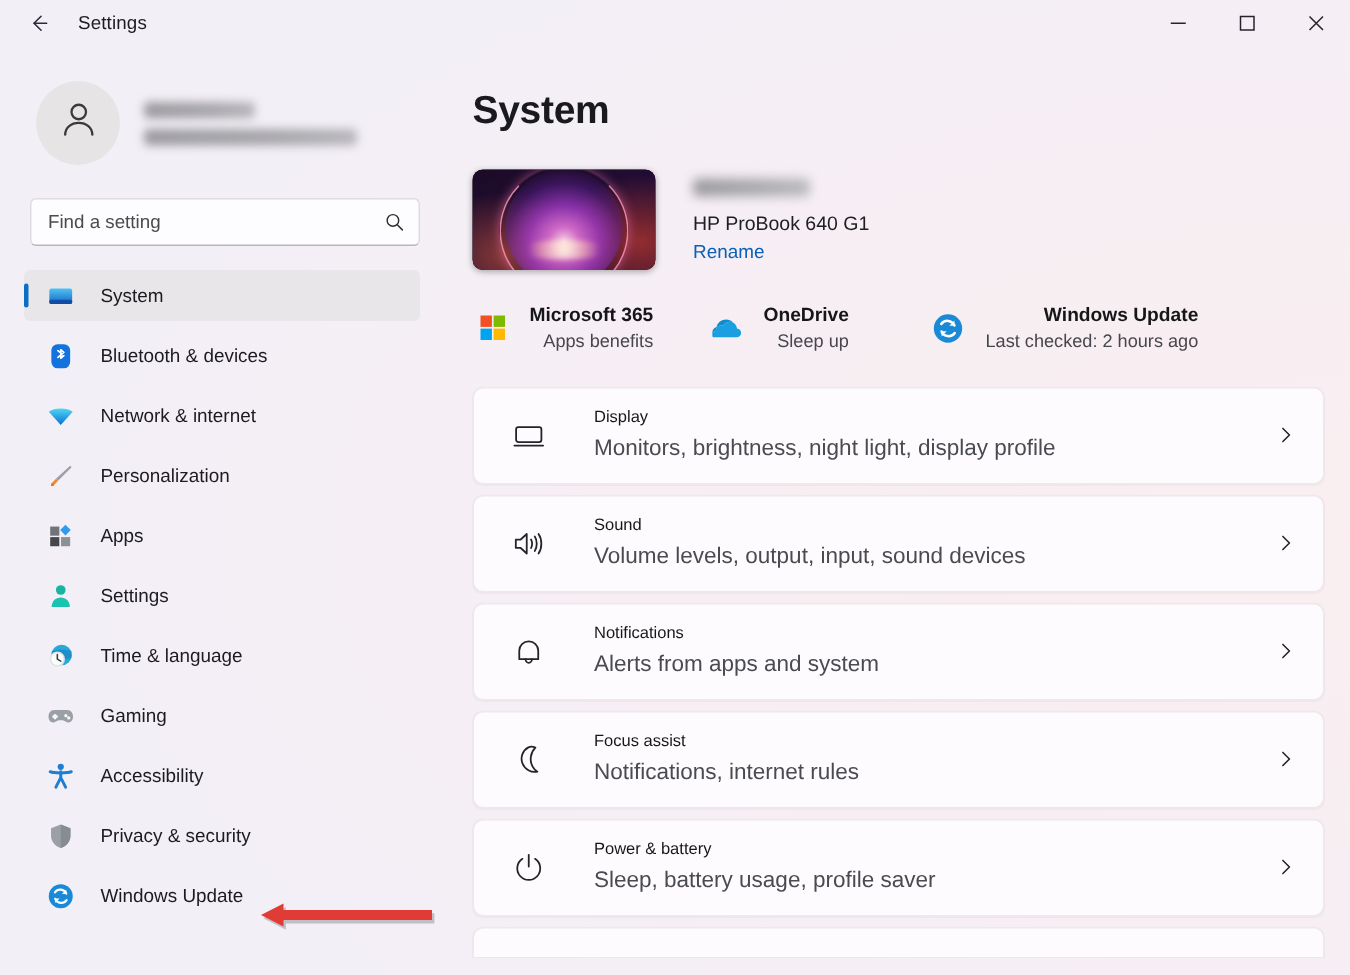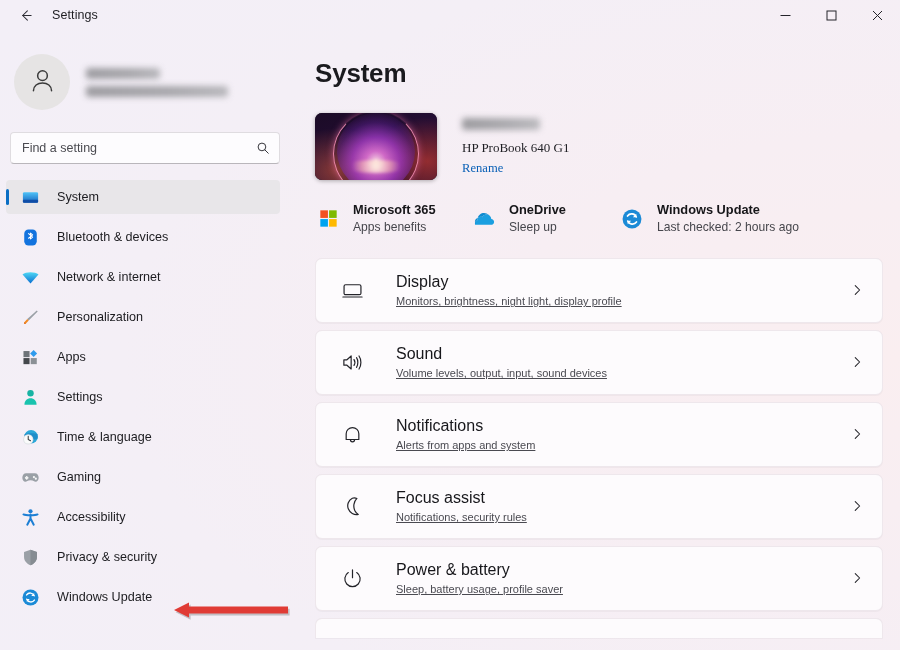--- a/index.html
+++ b/index.html
@@ -59,21 +59,21 @@
     color: #24242a;
   }
   .win-btn svg { display: block; }
 
   
   #sidebar {
     position: absolute;
     top: 30px; left: 0;
     width: 296px;
     bottom: 0;
-    padding-left: 6px;
+    padding-left: 16px;
   }
 
   #account {
     display: flex;
     align-items: center;
     height: 64px;
     margin: 20px 0 0 4px;
     padding-left: 4px;
   }
   #avatar {
@@ -181,21 +181,20 @@
     color: #1a1a1e;
     margin: 28px 0 0 19px;
     letter-spacing: -.2px;
   }
 
   
   #device {
     display: flex;
     align-items: center;
     margin: 24px 0 16px 19px;
-    font-family: Liberation Serif, serif;
   }
   #device-thumb {
     width: 122px; height: 67px;
     border-radius: 7px;
     flex: 0 0 auto;
     position: relative;
     overflow: hidden;
     background: #160a1e;
     box-shadow: 0 1px 4px rgba(0,0,0,.30);
   }
@@ -260,20 +259,21 @@
   }
 
   
   #tiles {
     display: flex;
     margin: 22px 0 0 19px;
   }
   .tile {
     display: flex;
     align-items: center;
+    text-align: right;
   }
   .tile-ico {
     width: 26px; height: 26px;
     flex: 0 0 26px;
     display: flex; align-items: center; justify-content: center;
   }
   .tile-txt {
     margin-left: 12px;
     display: flex;
     flex-direction: column;
@@ -319,30 +319,29 @@
     color: #232329;
   }
   .row-ico svg { display: block; }
   .row-txt {
     margin-left: 31px;
     flex: 1 1 auto;
     display: flex;
     flex-direction: column;
   }
   .row-title {
-    font-size: 16px;
+    font-size: 11px;
     color: #17171b;
     line-height: 1.35;
   }
   .row-sub {
-    font-size: 11px;
+    font-size: 15px;
     color: #4a4a51;
     line-height: 1.4;
     margin-top: 2px;
-    text-decoration: underline;
   }
   .row-chev {
     flex: 0 0 auto;
     color: #232329;
     display: flex;
   }
   .row.partial {
     height: 20px;
     overflow: hidden;
     border-bottom: none;
@@ -700,21 +699,21 @@
       </div>
 
       <div class="row">
         <span class="row-ico">
           <svg width="23" height="23" viewBox="0 0 24 24" fill="none" stroke="currentColor" stroke-width="1.25">
             <path d="M16.6 3.6 C13.2 7 12.4 12.4 14.6 16.6 C15.4 18.1 16.6 19.4 18 20.3 C13.6 21.2 9.2 18.6 7.6 14.4 C6 10.2 7.8 5.4 11.8 3.4 C13.4 2.6 15.1 2.9 16.6 3.6 Z" stroke-linejoin="round"></path>
           </svg>
         </span>
         <span class="row-txt">
           <span class="row-title">Focus assist</span>
-          <span class="row-sub">Notifications, security rules</span>
+          <span class="row-sub">Notifications, internet rules</span>
         </span>
         <span class="row-chev">
           <svg width="14" height="14" viewBox="0 0 16 16" fill="none" stroke="currentColor" stroke-width="1.2">
             <path d="M6 3 L11 8 L6 13" stroke-linecap="round" stroke-linejoin="round"></path>
           </svg>
         </span>
       </div>
 
       <div class="row">
         <span class="row-ico">

